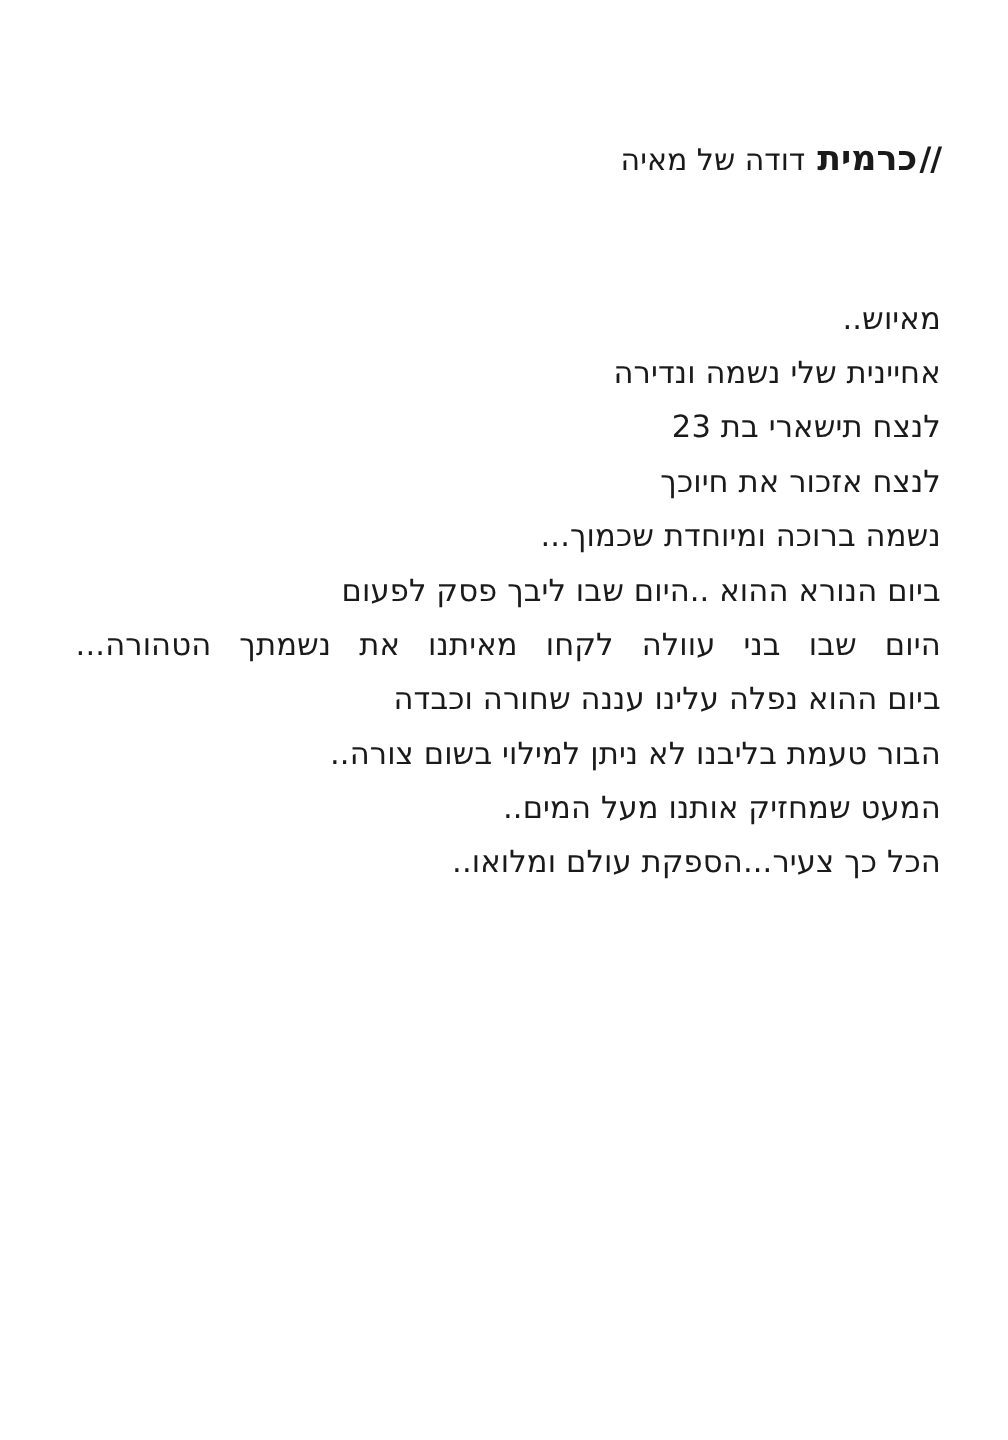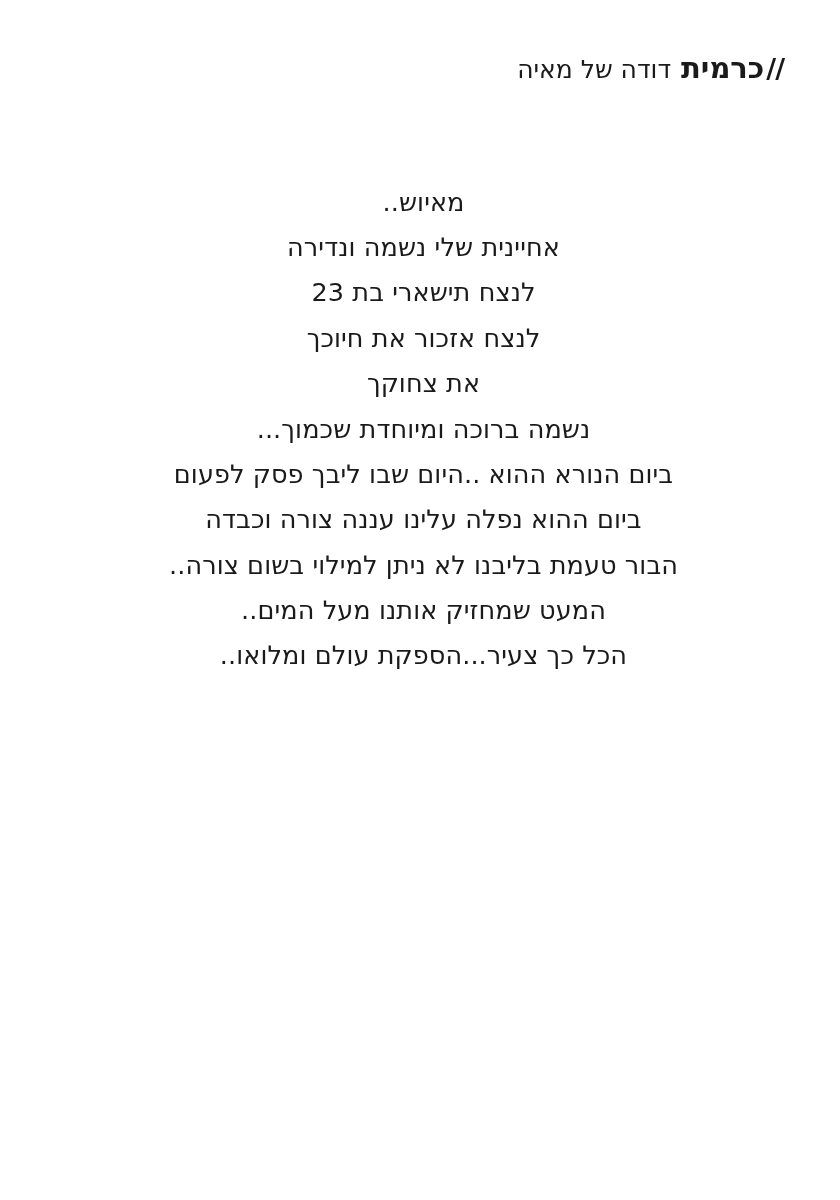--- a/index.html
+++ b/index.html
@@ -11,21 +11,21 @@
     width: 840px;
     height: 1200px;
     font-family: "DejaVu Sans", "Liberation Sans", sans-serif;
     color: #1a1a1a;
     overflow: hidden;
   }
   .page {
     box-sizing: border-box;
     width: 833px;
     height: 1200px;
-    padding: 50px 56px 40px 56px;
+    padding: 114px 56px 40px 56px;
     direction: rtl;
     text-align: right;
   }
   .header {
     display: block;
     font-size: 27px;
     line-height: 1.3;
     margin-bottom: 92px;
     white-space: nowrap;
   }
@@ -44,21 +44,20 @@
     margin-right: 10px;
   }
   .body-text {
     font-size: 25.5px;
     line-height: 1.78;
     letter-spacing: 0.1px;
   }
   .body-text p {
     margin: 0;
     padding: 0;
-    text-align: center;
   }
   .p-just {
     text-align: justify;
     text-align-last: justify;
   }
   .p-right {
     text-align: right;
   }
 </style>
 </head>
@@ -68,22 +67,22 @@
 
   <div class="header">
     <span class="slashes">//</span><span class="name">כרמית</span><span class="relation">דודה של מאיה</span>
   </div>
 
   <div class="body-text">
     <p class="p-right">מאיוש..</p>
     <p class="p-right">אחיינית שלי נשמה ונדירה</p>
     <p class="p-right">לנצח תישארי בת 23</p>
     <p class="p-right">לנצח אזכור את חיוכך</p>
-    <p class="p-right">את צחוקך</p>
     <p class="p-right">נשמה ברוכה ומיוחדת  שכמוך...</p>
     <p class="p-right">ביום הנורא ההוא ..היום שבו ליבך פסק לפעום</p>
-    <p class="p-right">ביום ההוא נפלה עלינו עננה צורה וכבדה</p>
+    <p class="p-just">היום שבו בני עוולה לקחו מאיתנו את נשמתך הטהורה...</p>
+    <p class="p-right">ביום ההוא נפלה עלינו עננה שחורה וכבדה</p>
     <p class="p-right">הבור טעמת בליבנו לא ניתן למילוי בשום צורה..</p>
     <p class="p-right">המעט שמחזיק אותנו מעל המים..</p>
     <p class="p-right">הכל כך צעיר...הספקת עולם ומלואו..</p>
   </div>
 
 </div>
 
 </body></html>

